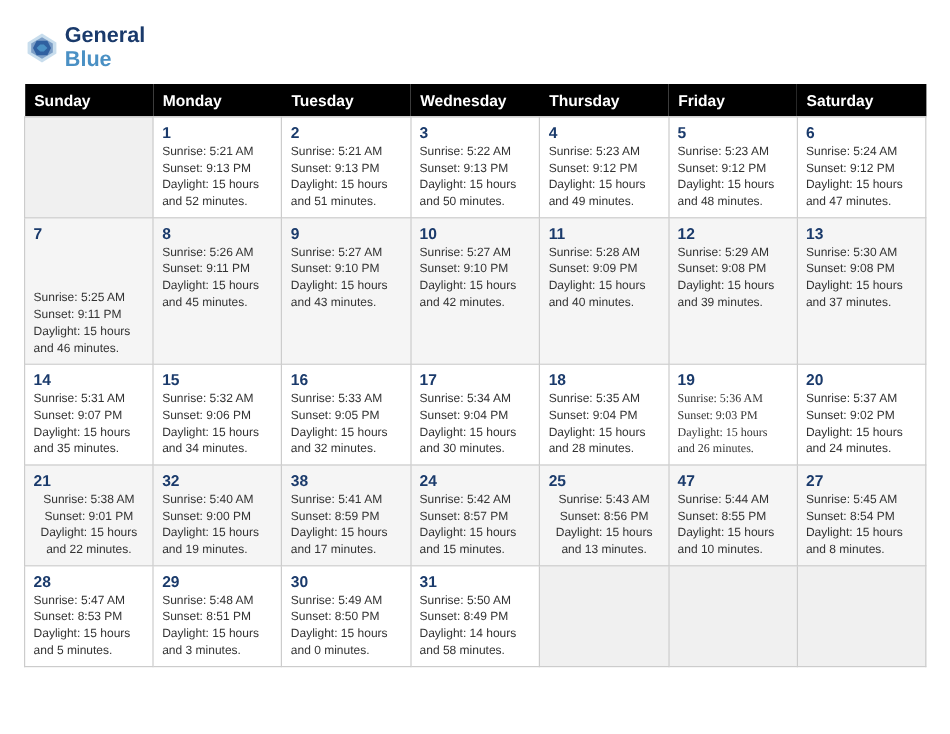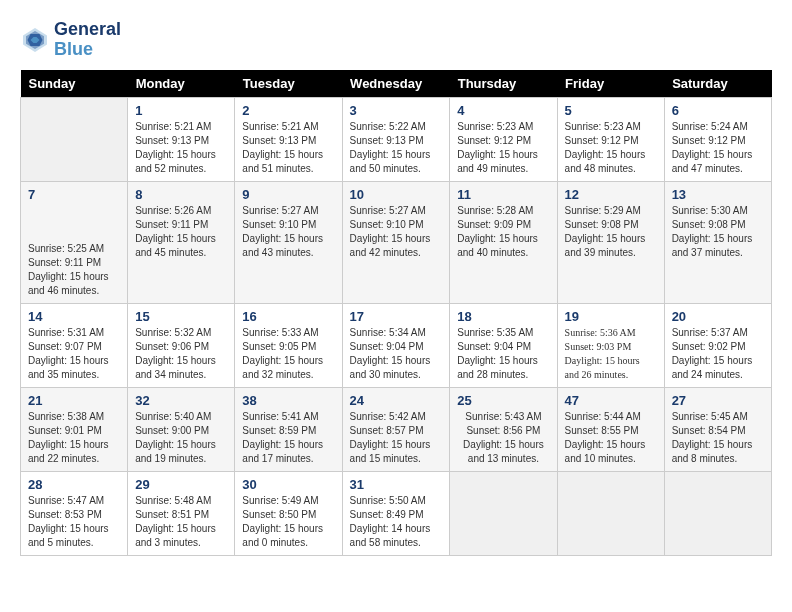--- a/index.html
+++ b/index.html
@@ -268,21 +268,21 @@
           <span class="day-number">20</span>
           <div class="day-info" style="white-space: pre-line;">Sunrise: 5:37 AM
 Sunset: 9:02 PM
 Daylight: 15 hours
 and 24 minutes.</div>
         </td>
       </tr>
       <tr>
         <td>
           <span class="day-number">21</span>
-          <div class="day-info" style="white-space: pre-line;">Sunrise: 5:38 AM
+          <div class="day-info" style="white-space: pre-line; text-align: center;">Sunrise: 5:38 AM
 Sunset: 9:01 PM
 Daylight: 15 hours
 and 22 minutes.</div>
         </td>
         <td>
           <span class="day-number">32</span>
           <div class="day-info" style="white-space: pre-line;">Sunrise: 5:40 AM
 Sunset: 9:00 PM
 Daylight: 15 hours
 and 19 minutes.</div>

